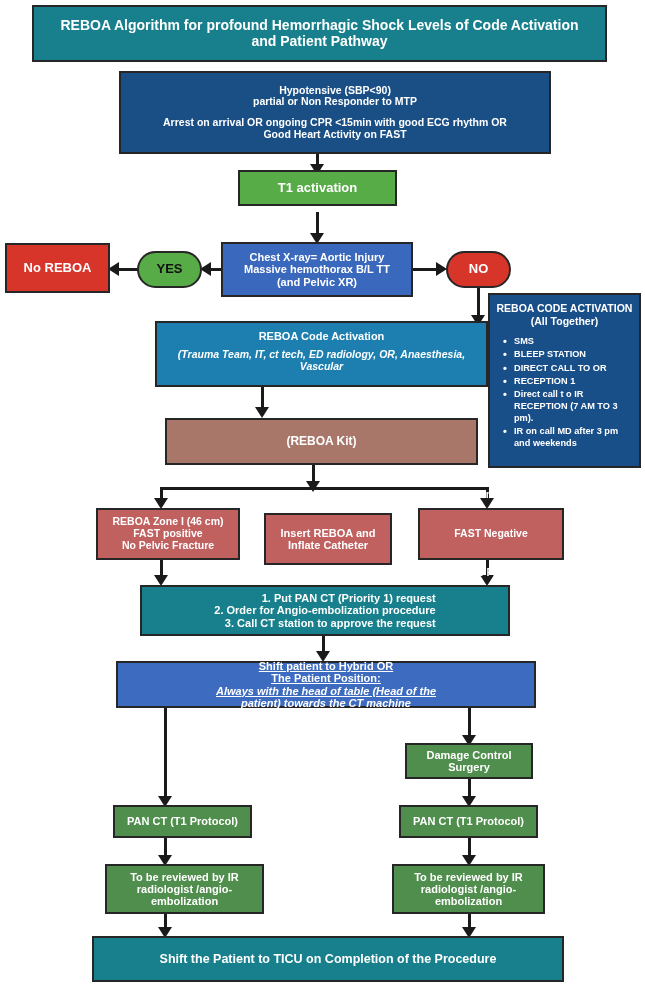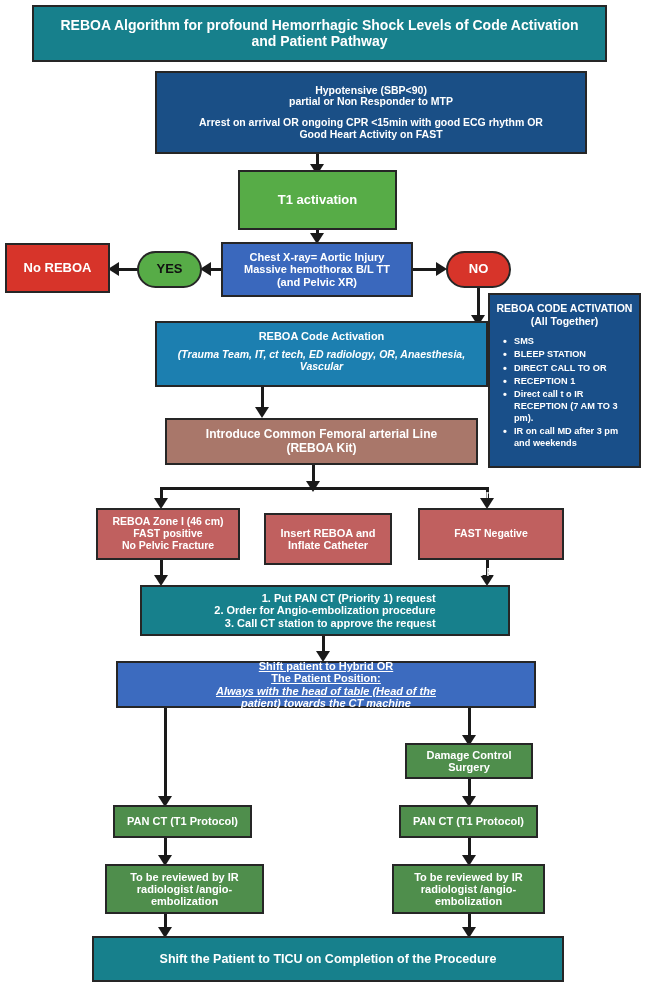--- a/index.html
+++ b/index.html
@@ -84,32 +84,32 @@
 </head>
 <body>
 
 <div id="canvas">
 
   <div class="node c-teal" style="left:32px; top:5px; width:575px; height:57px; font-size:14px;">
     <span>REBOA Algorithm for profound Hemorrhagic Shock Levels of Code Activation</span>
     <span>and Patient Pathway</span>
   </div>
 
-  <div class="node c-navy" style="left:119px; top:71px; width:432px; height:83px; font-size:10.5px;margin-left:36px;">
+  <div class="node c-navy" style="left:119px; top:71px; width:432px; height:83px; font-size:10.5px;">
     <span>Hypotensive (SBP&lt;90)</span>
     <span>partial or Non Responder to MTP</span>
     <span style="height:9px;"></span>
     <span>Arrest on arrival OR ongoing CPR &lt;15min with good ECG rhythm OR</span>
     <span>Good Heart Activity on FAST</span>
   </div>
 
   <div class="ln vline" style="left:316px; top:154px; height:14px;"></div>
   <div class="arw arw-d" style="left:310px; top:164px;"></div>
 
-  <div class="node c-green" style="left:238px; top:170px; width:159px; height:60px; font-size:13px;">
+  <div class="node c-green" style="left:238px; top:170px; width:159px; height:36px; font-size:13px;">
     <span>T1 activation</span>
   </div>
 
   <div class="ln vline" style="left:316px; top:212px; height:26px;"></div>
   <div class="arw arw-d" style="left:310px; top:233px;"></div>
 
   <div class="node c-blue" style="left:221px; top:242px; width:192px; height:55px; font-size:11px;">
     <span>Chest X-ray= Aortic Injury</span>
     <span>Massive hemothorax B/L TT</span>
     <span>(and Pelvic XR)</span>
@@ -156,21 +156,20 @@
     <span style="font-size:11px;">REBOA Code Activation</span>
     <span style="height:7px;"></span>
     <span class="ital">(Trauma Team, IT, ct tech, ED radiology, OR, Anaesthesia,</span>
     <span class="ital">Vascular</span>
   </div>
 
   <div class="ln vline" style="left:261px; top:387px; height:25px;"></div>
   <div class="arw arw-d" style="left:255px; top:407px;"></div>
 
   <div class="node c-brown" style="left:165px; top:418px; width:313px; height:47px; font-size:12px;">
-    <span>Introduce Common Femoral arterial Line</span>
     <span>(REBOA Kit)</span>
   </div>
 
   <div class="ln vline" style="left:312px; top:465px; height:22px;"></div>
   <div class="arw arw-d" style="left:306px; top:481px;"></div>
 
   <div class="ln hline" style="left:160px; top:487px; width:329px;"></div>
 
   <div class="ln vline" style="left:160px; top:487px; height:18px;"></div>
   <div class="arw arw-d" style="left:154px; top:498px;"></div>

